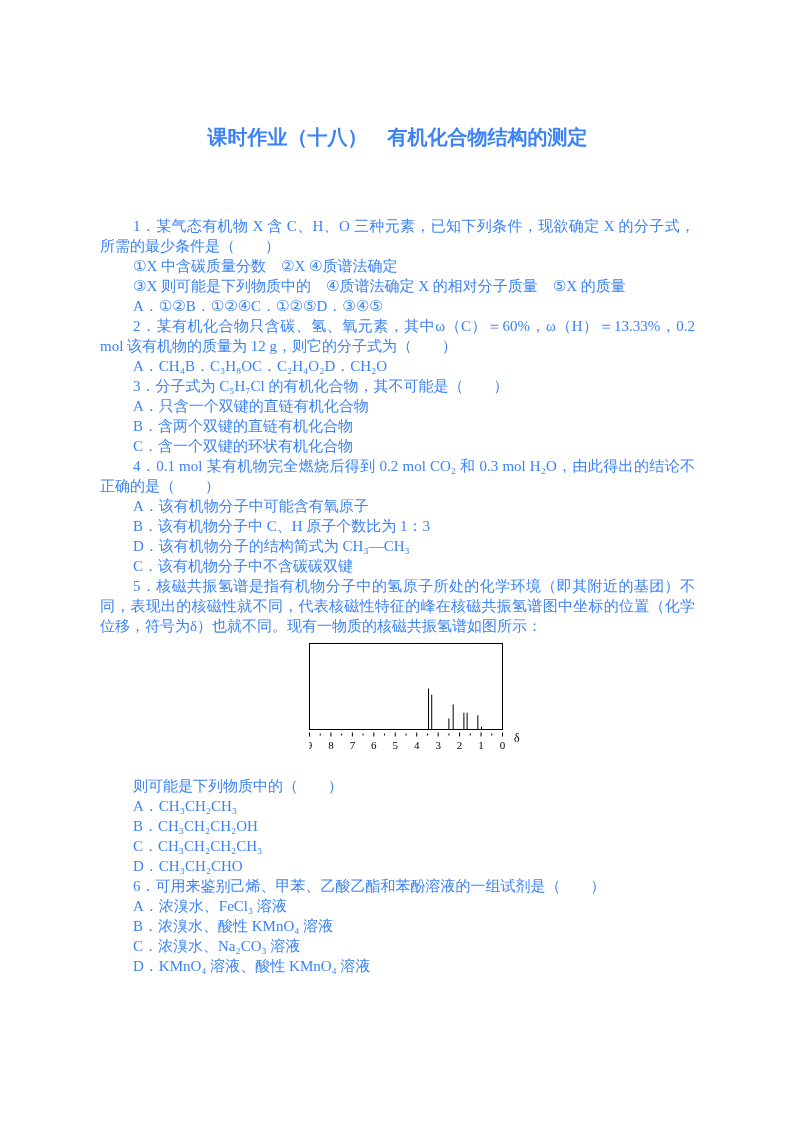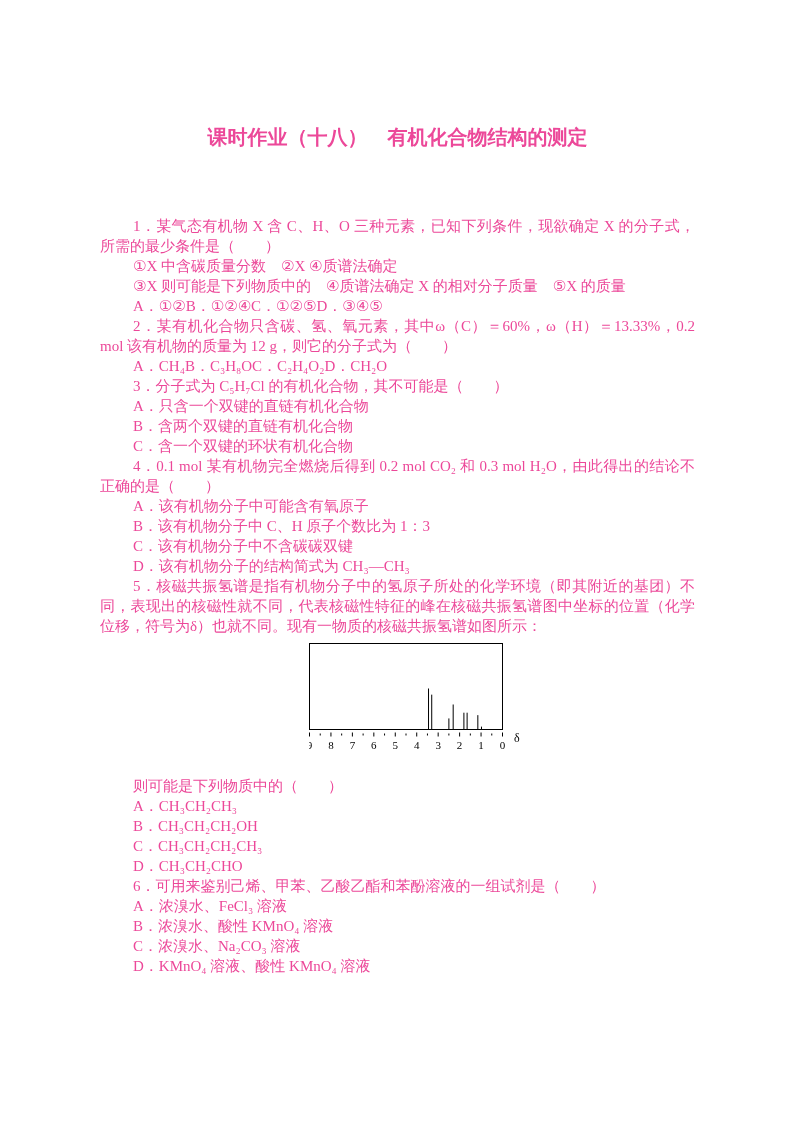--- a/index.html
+++ b/index.html
@@ -3,21 +3,21 @@
 <meta charset="utf-8">
 <style>
   html,body { margin:0; padding:0; background:#ffffff; }
   .page {
     position:relative;
     width:793px; height:1122px;
     background:#ffffff;
     box-sizing:border-box;
     padding:123px 98px 0 100px;
     font-family:"Liberation Serif","DejaVu Serif","DejaVu Sans",serif;
-    color:#ec4899;
+    color:#3b82f6;
     overflow:hidden;
   }
   .title {
     margin:0;
     font-size:20px; line-height:29px;
     font-weight:bold;
     text-align:center;
     white-space:nowrap;
   }
   .questions {
@@ -68,22 +68,22 @@
           <p>A．只含一个双键的直链有机化合物</p>
           <p>B．含两个双键的直链有机化合物</p>
           <p>C．含一个双键的环状有机化合物</p>
         </div>
       </div>
       <div class="question">
         <p class="stem">4．0.1 mol 某有机物完全燃烧后得到 0.2 mol CO₂ 和 0.3 mol H₂O，由此得出的结论不正确的是（　　）</p>
         <div class="opts-block">
           <p>A．该有机物分子中可能含有氧原子</p>
           <p>B．该有机物分子中 C、H 原子个数比为 1：3</p>
+          <p>D．该有机物分子的结构简式为 CH₃—CH₃</p>
           <p>C．该有机物分子中不含碳碳双键</p>
-          <p>D．该有机物分子的结构简式为 CH₃—CH₃</p>
         </div>
       </div>
       <div class="question">
         <p class="stem">5．核磁共振氢谱是指有机物分子中的氢原子所处的化学环境（即其附近的基团）不同，表现出的核磁性就不同，代表核磁性特征的峰在核磁共振氢谱图中坐标的位置（化学位移，符号为δ）也就不同。现有一物质的核磁共振氢谱如图所示：</p>
         <div class="figure">
           <svg width="222" height="110" viewBox="0 0 222 110">
             <rect x="0.5" y="0.5" width="193" height="86" fill="none" stroke="#000" stroke-width="1"></rect>
             <line x1="119.51666666666665" x2="119.51666666666665" y1="86" y2="45.5" stroke="#000" stroke-width="1"></line>
             <line x1="122.73333333333335" x2="122.73333333333335" y1="86" y2="51.65" stroke="#000" stroke-width="1"></line>
             <line x1="139.88888888888889" x2="139.88888888888889" y1="86" y2="75.43" stroke="#000" stroke-width="1"></line>

